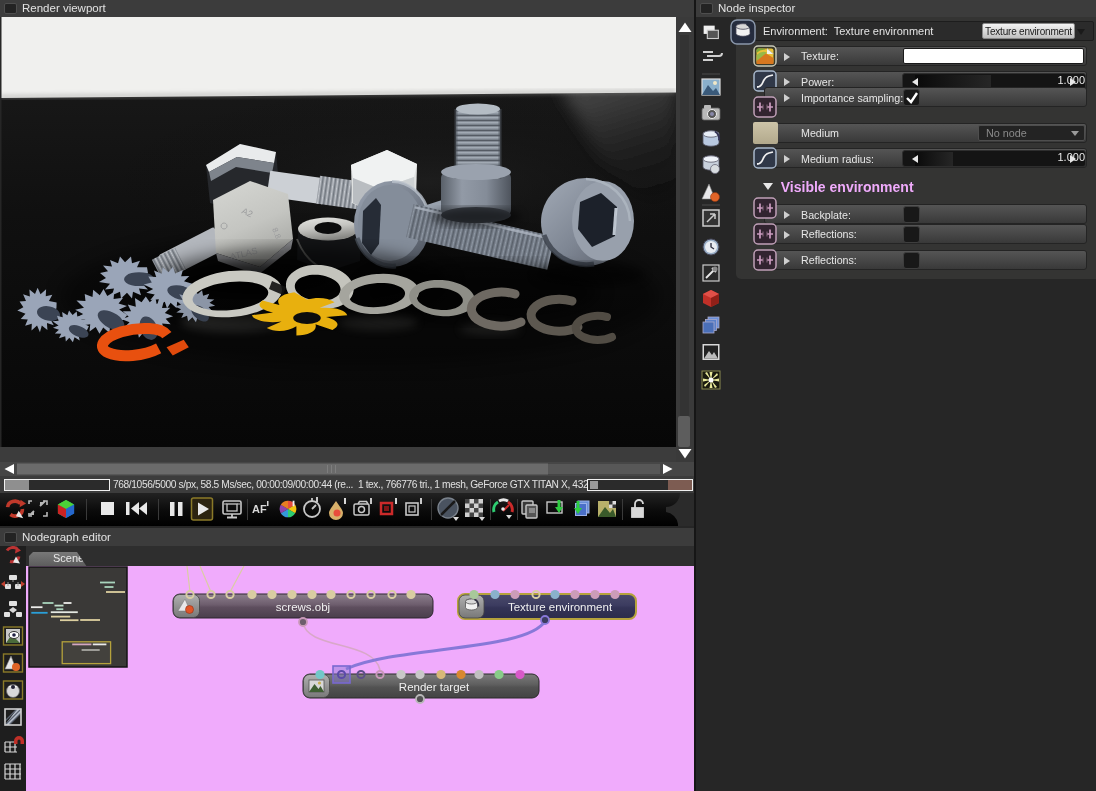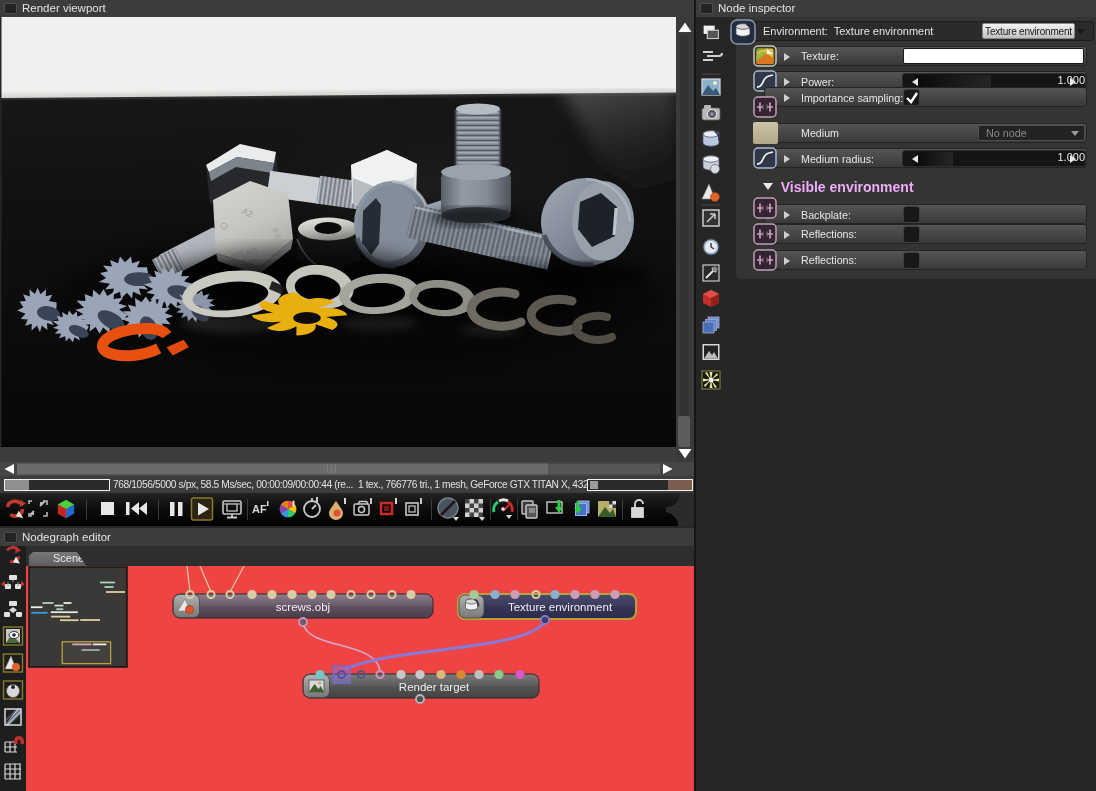--- a/index.html
+++ b/index.html
@@ -543,21 +543,21 @@
     <path d="M1,-3 a5,5 0 0 1 10,0 v3 h-3.5 v-3 a1.5,1.5 0 0 0 -3,0 v3 H1 z" fill="#c03028"></path>
   </g>
   <g transform="translate(13,225)">
     <g stroke="#d8d8d8" stroke-width="1.2" fill="none">
       <path d="M-8,-7 h16 M-8,-2 h16 M-8,3 h16 M-8,8 h16"></path>
       <path d="M-8,-7 v15 M-3,-7 v15 M2,-7 v15 M7,-7 v15"></path>
     </g>
   </g>
 </svg>
 </div>
-<div class="abs" id="ng-canvas" style="left:26px;top:566px;width:668px;height:225px;background:#ef4444;">
+<div class="abs" id="ng-canvas" style="left:26px;top:566px;width:668px;height:225px;background:#f0abfc;">
 <svg width="668" height="225" viewBox="0 0 668 225">
 <defs>
   <linearGradient id="nodeP" x1="0" y1="0" x2="0" y2="1">
     <stop offset="0" stop-color="#8d7f8d"></stop>
           <stop offset="0.45" stop-color="#6d5d6d"></stop>
     <stop offset="0.55" stop-color="#5e4e5e"></stop>
           <stop offset="1" stop-color="#4a3e4c"></stop>
   </linearGradient>
   <linearGradient id="nodeB" x1="0" y1="0" x2="0" y2="1">
     <stop offset="0" stop-color="#4a4a6a"></stop>

